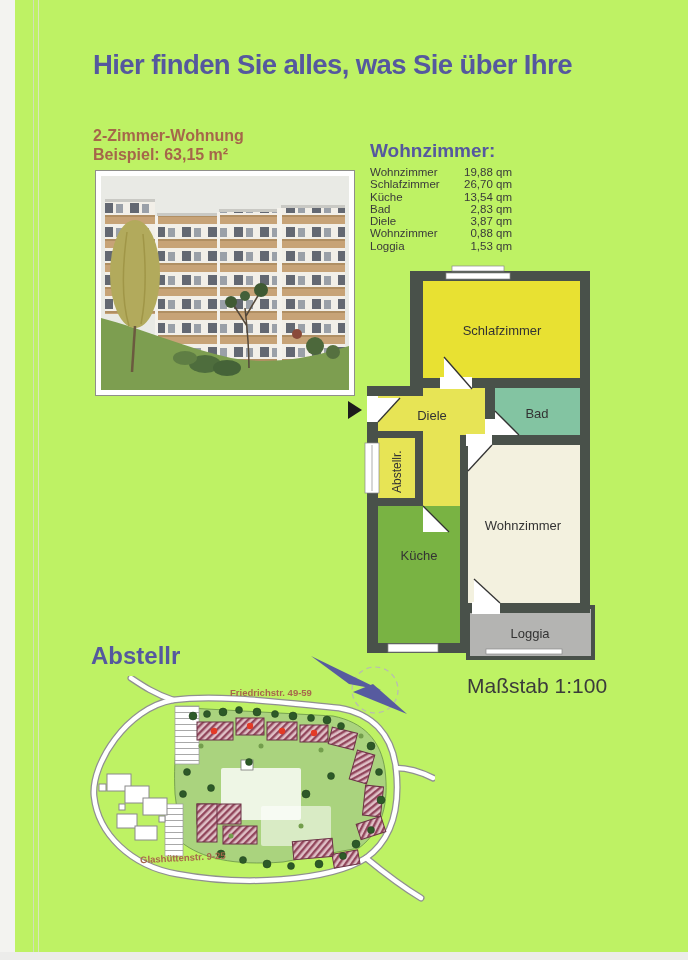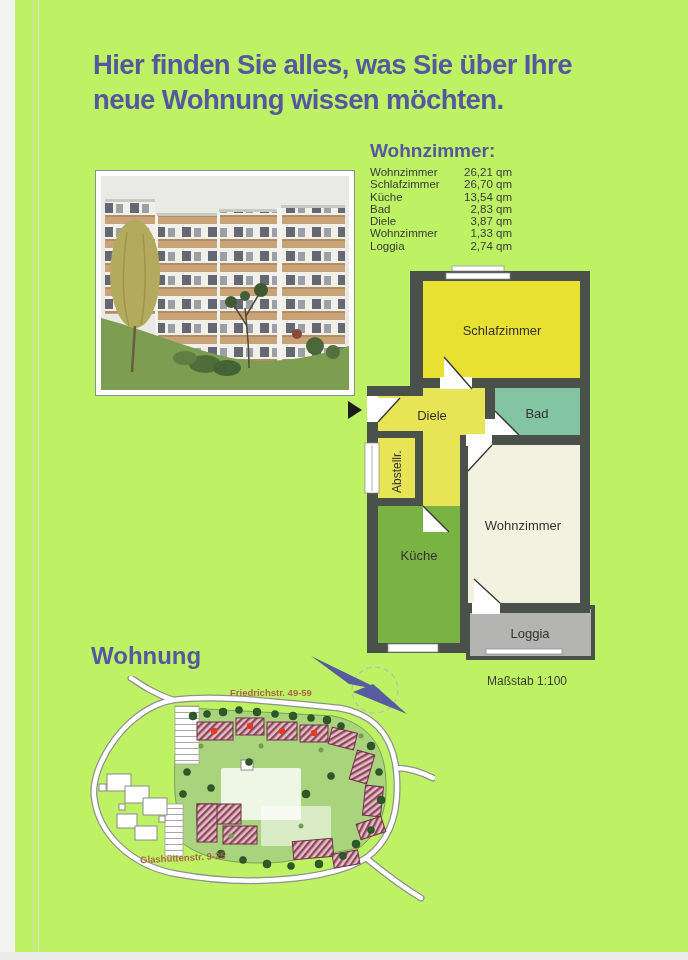--- a/index.html
+++ b/index.html
@@ -14,36 +14,39 @@
   .title{position:absolute;left:78px;top:47px;color:#55589e;font-size:27.5px;font-weight:bold;
     line-height:35px;letter-spacing:-0.6px;white-space:nowrap;}
   .subtitle{position:absolute;left:78px;top:126px;color:#a5664a;font-size:16px;font-weight:bold;line-height:19px;}
   .photo-frame{position:absolute;left:80px;top:170px;width:248px;height:214px;border:1px solid #8f8f8b;
     padding:5px;background:#fff;}
   .auf-heading{position:absolute;left:355px;top:140px;color:#55589e;font-size:19px;font-weight:bold;}
   .auf-table{position:absolute;left:355px;top:166px;width:142px;font-size:11.5px;color:#3a3a3a;}
   .auf-row{display:flex;justify-content:space-between;line-height:12.3px;}
   .auf-area{text-align:right;}
   .plan-svg{position:absolute;left:333px;top:258px;}
-  .scale-label{position:absolute;left:452px;top:674px;font-size:12px;color:#3b3b3b;margin-left:20px;}
+  .scale-label{position:absolute;left:452px;top:674px;font-size:21px;color:#3b3b3b;}
   .lage-heading{position:absolute;left:76px;top:642px;color:#55589e;font-size:24px;font-weight:bold;}
   .compass-svg{position:absolute;left:294px;top:648px;z-index:3;}
   .site-svg{position:absolute;left:56px;top:676px;z-index:2;}
 </style>
 </head>
 <body>
 
 <div class="page">
   <div class="scan-edge"></div>
 
   <div class="title">
     <div>Hier finden Sie alles, was Sie über Ihre</div>
-    <div>neue Wohnung wissen möchten.</div>
   </div>
 
+  <div class="subtitle">
+    <div>2-Zimmer-Wohnung</div>
+    <div>Beispiel: 63,15 m²</div>
+  </div>
 
   <div class="photo-frame">
     <svg width="248" height="214" viewBox="0 0 248 214">
       <defs>
         <pattern id="floors" width="26" height="24" patternUnits="userSpaceOnUse">
           <rect width="26" height="24" fill="#f2efe8"></rect>
           <rect x="3" y="3" width="9" height="10" fill="#636872"></rect>
           <rect x="15" y="4" width="7" height="9" fill="#9aa0a8"></rect>
           <rect y="15" width="26" height="9" fill="#c7a377"></rect>
           <rect y="15" width="26" height="2" fill="#b08f63"></rect>
@@ -76,45 +79,45 @@
       <circle cx="232" cy="176" r="7" fill="#55703f"></circle>
       <circle cx="196" cy="158" r="5" fill="#8a4a3a"></circle>
     </svg>
   </div>
 
   <div class="auf-heading">Wohnzimmer:</div>
 
   <div class="auf-table">
     <div class="auf-row">
       <span class="auf-room">Wohnzimmer</span>
-      <span class="auf-area">26,21 qm</span>
+      <span class="auf-area">19,88 qm</span>
     </div>
     <div class="auf-row">
       <span class="auf-room">Schlafzimmer</span>
       <span class="auf-area">26,70 qm</span>
     </div>
     <div class="auf-row">
       <span class="auf-room">Küche</span>
       <span class="auf-area">13,54 qm</span>
     </div>
     <div class="auf-row">
       <span class="auf-room">Bad</span>
       <span class="auf-area">2,83 qm</span>
     </div>
     <div class="auf-row">
       <span class="auf-room">Diele</span>
       <span class="auf-area">3,87 qm</span>
     </div>
     <div class="auf-row">
       <span class="auf-room">Wohnzimmer</span>
-      <span class="auf-area">1,33 qm</span>
+      <span class="auf-area">0,88 qm</span>
     </div>
     <div class="auf-row">
       <span class="auf-room">Loggia</span>
-      <span class="auf-area">2,74 qm</span>
+      <span class="auf-area">1,53 qm</span>
     </div>
   </div>
 
   <svg class="plan-svg" width="262" height="410" viewBox="-12 0 262 410">
 
     <rect x="63" y="23" width="157" height="97" fill="#e8e132"></rect>
     <g fill="#e7e455">
       <rect x="18" y="138" width="107" height="39"></rect>
       <rect x="63" y="130" width="62" height="47"></rect>
       <rect x="63" y="177" width="37" height="71"></rect>
@@ -184,21 +187,21 @@
       <text x="177" y="160" text-anchor="middle">Bad</text>
       <text x="41" y="235" font-size="12" transform="rotate(-90 41 235)">Abstellr.</text>
       <text x="59" y="302" text-anchor="middle">Küche</text>
       <text x="163" y="272" text-anchor="middle">Wohnzimmer</text>
       <text x="170" y="380" text-anchor="middle">Loggia</text>
     </g>
   </svg>
 
   <div class="scale-label">Maßstab 1:100</div>
 
-  <div class="lage-heading">Wohnung</div>
+  <div class="lage-heading">Abstellr</div>
 
   <svg class="compass-svg" width="124" height="78" viewBox="0 0 124 78">
     <circle cx="66" cy="42" r="23" fill="none" stroke="#b9b9b5" stroke-width="1.2" stroke-dasharray="5 4"></circle>
     <polygon points="2,8 72,42 40,36" fill="#575b9f"></polygon>
     <polygon points="44,44 98,66 64,36" fill="#575b9f"></polygon>
   </svg>
 
   <svg class="site-svg" width="364" height="240" viewBox="0 0 364 240">
     <defs>
       <pattern id="hatch" width="5" height="5" patternUnits="userSpaceOnUse" patternTransform="rotate(45)">

